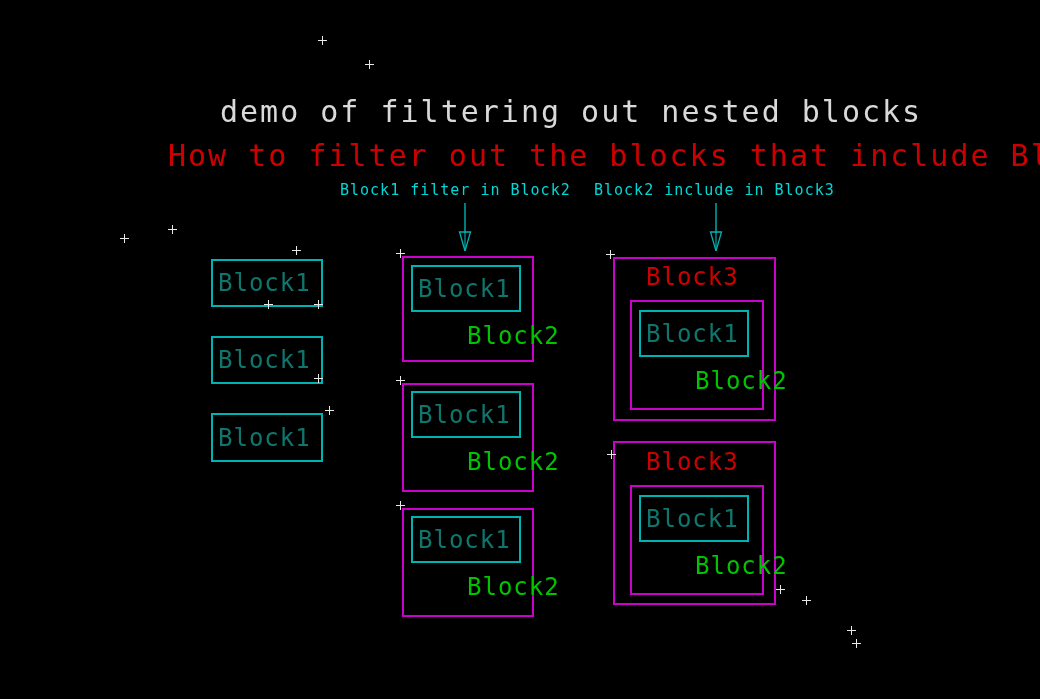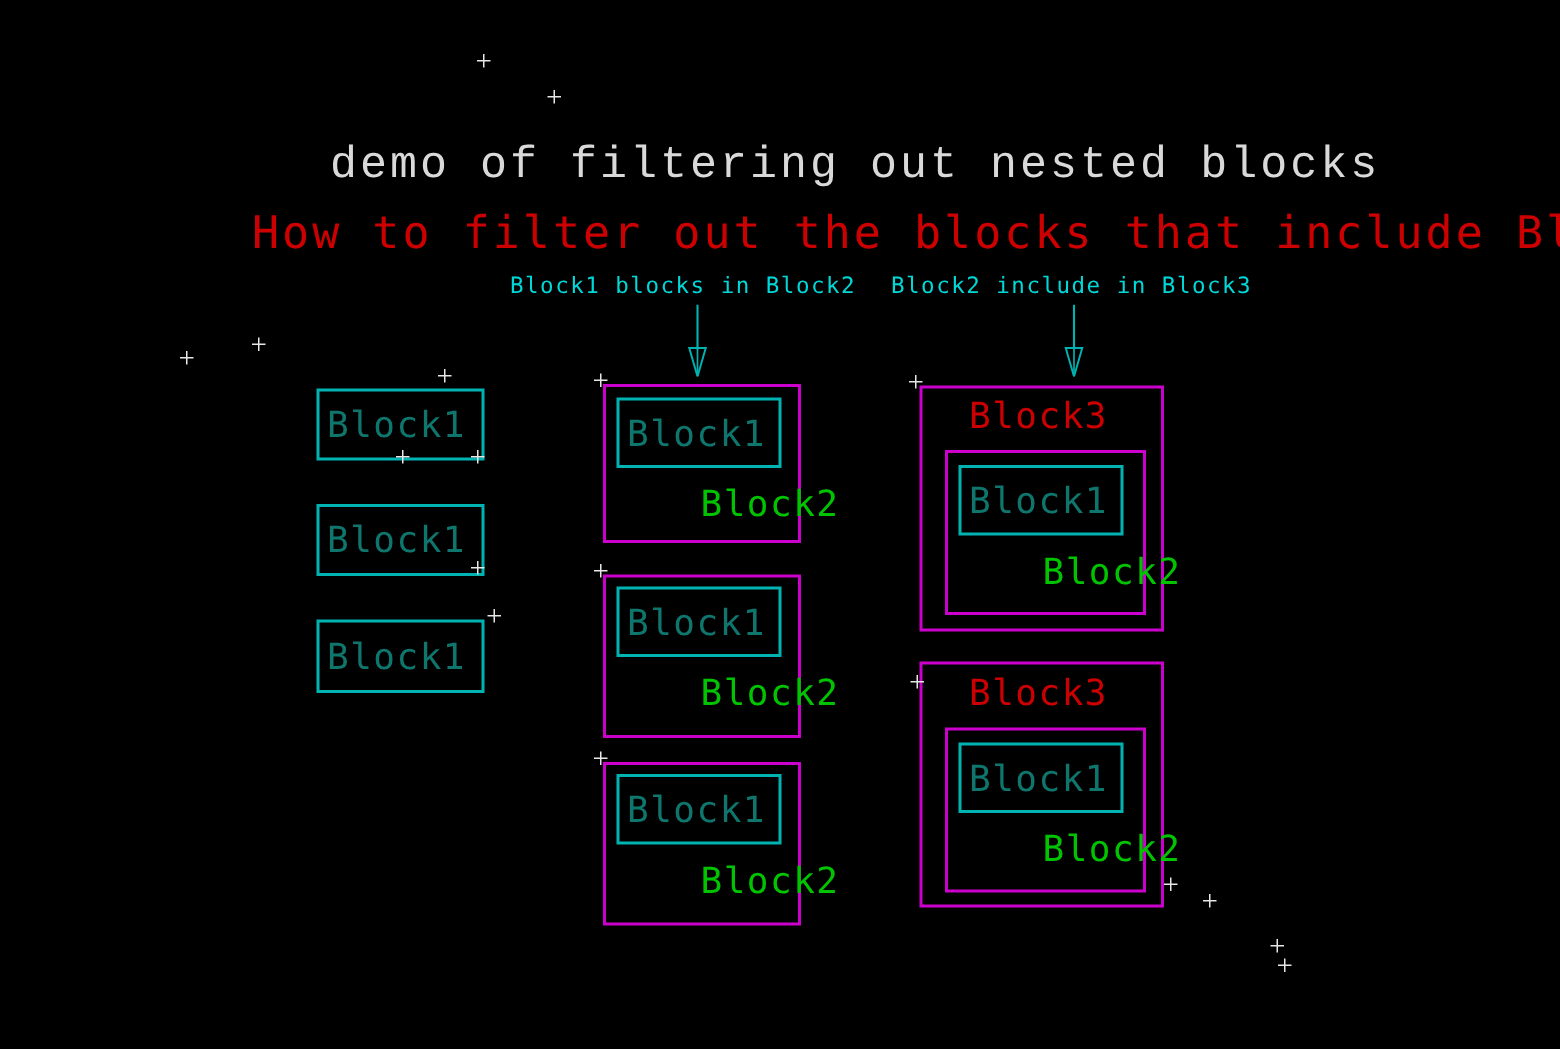--- a/index.html
+++ b/index.html
@@ -84,25 +84,25 @@
   }
 
   
   .arrow { position: absolute; }
 </style>
 </head>
 <body>
 
 <div id="canvas">
 
-  <div class="txt title-main" style="left:220px; top:94px;font-family:Liberation Mono, monospace;">demo of filtering out nested blocks</div>
+  <div class="txt title-main" style="left:220px; top:94px;">demo of filtering out nested blocks</div>
 
   <div class="txt title-question" style="left:168px; top:138px;">How to filter out the blocks that include Block1?</div>
 
-  <div class="txt caption" style="left:340px; top:181px;">Block1 blocks in Block2</div>
+  <div class="txt caption" style="left:340px; top:181px;">Block1 filter in Block2</div>
 
   <div class="txt caption" style="left:594px; top:181px;">Block2 include in Block3</div>
 
   <svg class="arrow" style="left:454px; top:203px;" width="22" height="48" viewBox="0 0 22 48">
     <line x1="11" y1="0" x2="11" y2="30" stroke="#00b3b3" stroke-width="1.4"></line>
     <polygon points="11,48 5.5,29 16.5,29" fill="none" stroke="#00b3b3" stroke-width="1.3"></polygon>
     <line x1="11" y1="29" x2="11" y2="48" stroke="#00b3b3" stroke-width="1.1"></line>
   </svg>
 
   <svg class="arrow" style="left:705px; top:203px;" width="22" height="48" viewBox="0 0 22 48">

